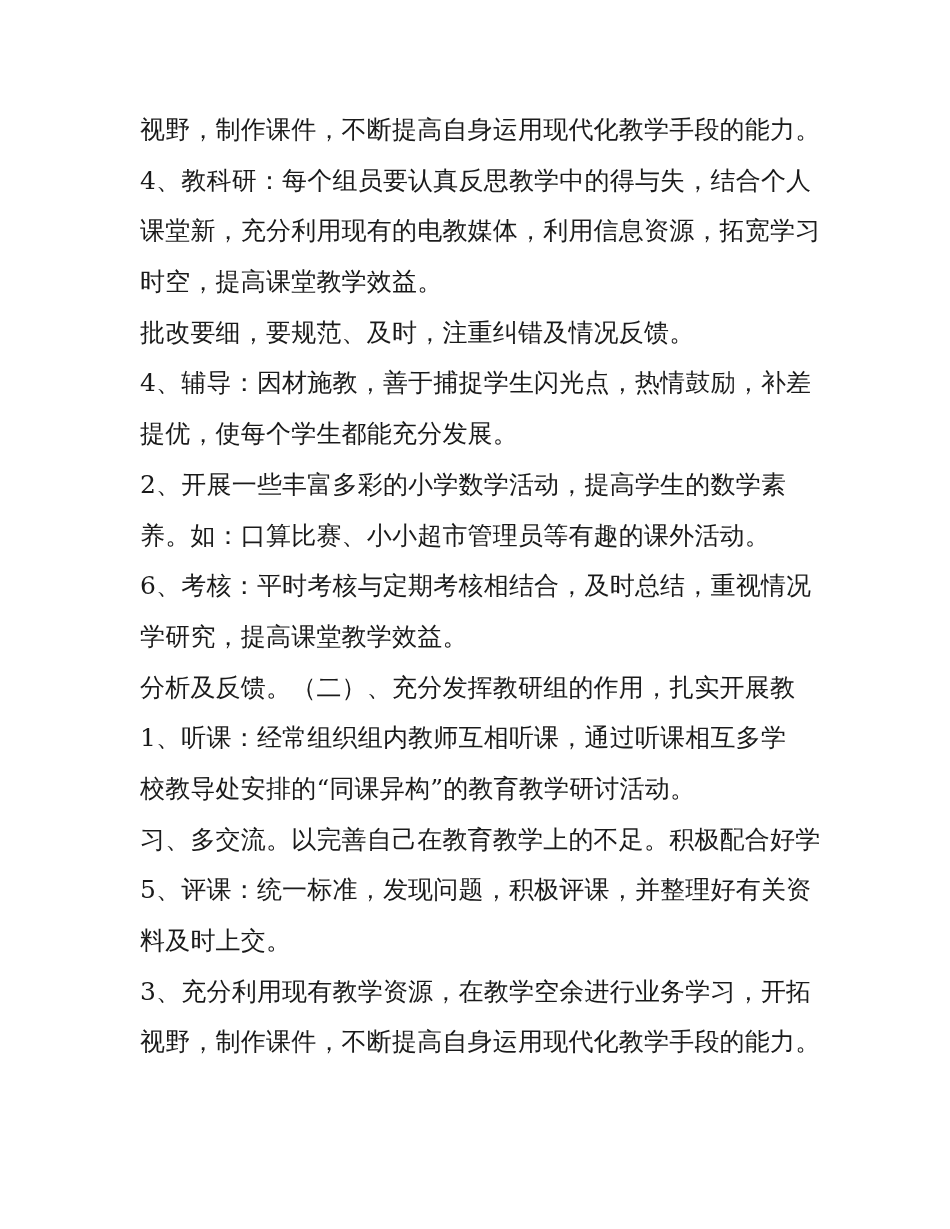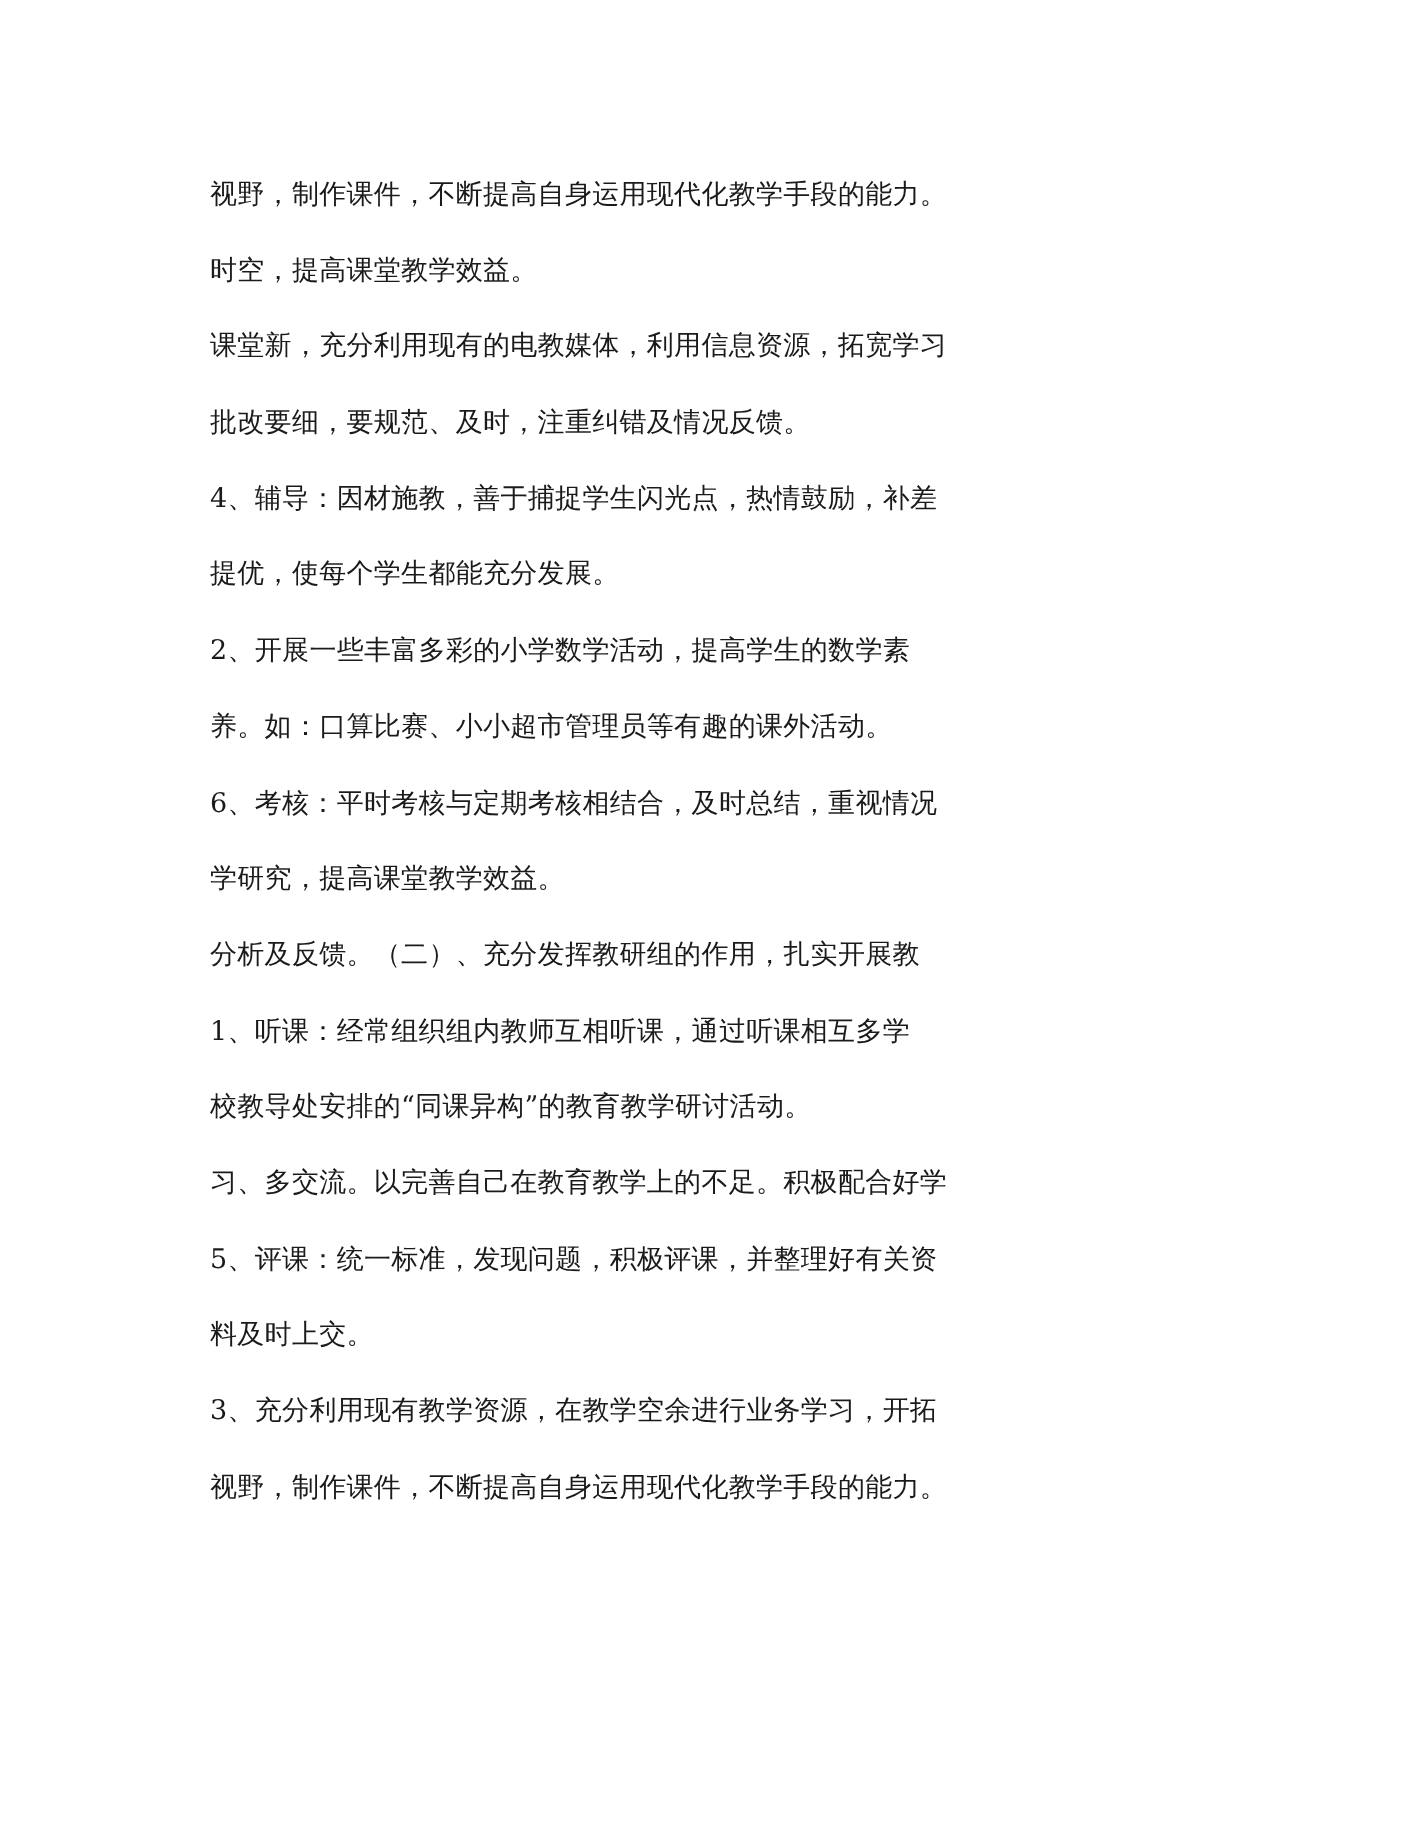--- a/index.html
+++ b/index.html
@@ -3,34 +3,35 @@
   <meta charset="utf-8">
   <style>
     html, body { margin: 0; padding: 0; background: #ffffff; }
     body { width: 950px; height: 1229px; position: relative; overflow: hidden; }
     .page {
       position: absolute;
       left: 140px;
       top: 105px;
       width: 690px;
       font-family: "DejaVu Serif", "Liberation Serif", serif;
-      font-size: 18px;
+      font-size: 25px;
       line-height: 50.7px;
       color: #1a1a1a;
       letter-spacing: 0.2px;
     }
     .line { white-space: nowrap; height: 50.7px; }
   </style>
 </head>
 <body>
 
 <div class="page">
   <div class="line">视野，制作课件，不断提高自身运用现代化教学手段的能力。</div>
+  <div class="line">4、教科研：每个组员要认真反思教学中的得与失，结合个人</div>
+  <div class="line">课堂新，充分利用现有的电教媒体，利用信息资源，拓宽学习</div>
   <div class="line">时空，提高课堂教学效益。</div>
-  <div class="line">课堂新，充分利用现有的电教媒体，利用信息资源，拓宽学习</div>
   <div class="line">批改要细，要规范、及时，注重纠错及情况反馈。</div>
   <div class="line">4、辅导：因材施教，善于捕捉学生闪光点，热情鼓励，补差</div>
   <div class="line">提优，使每个学生都能充分发展。</div>
   <div class="line">2、开展一些丰富多彩的小学数学活动，提高学生的数学素</div>
   <div class="line">养。如：口算比赛、小小超市管理员等有趣的课外活动。</div>
   <div class="line">6、考核：平时考核与定期考核相结合，及时总结，重视情况</div>
   <div class="line">学研究，提高课堂教学效益。</div>
   <div class="line">分析及反馈。（二）、充分发挥教研组的作用，扎实开展教</div>
   <div class="line">1、听课：经常组织组内教师互相听课，通过听课相互多学</div>
   <div class="line">校教导处安排的“同课异构”的教育教学研讨活动。</div>

